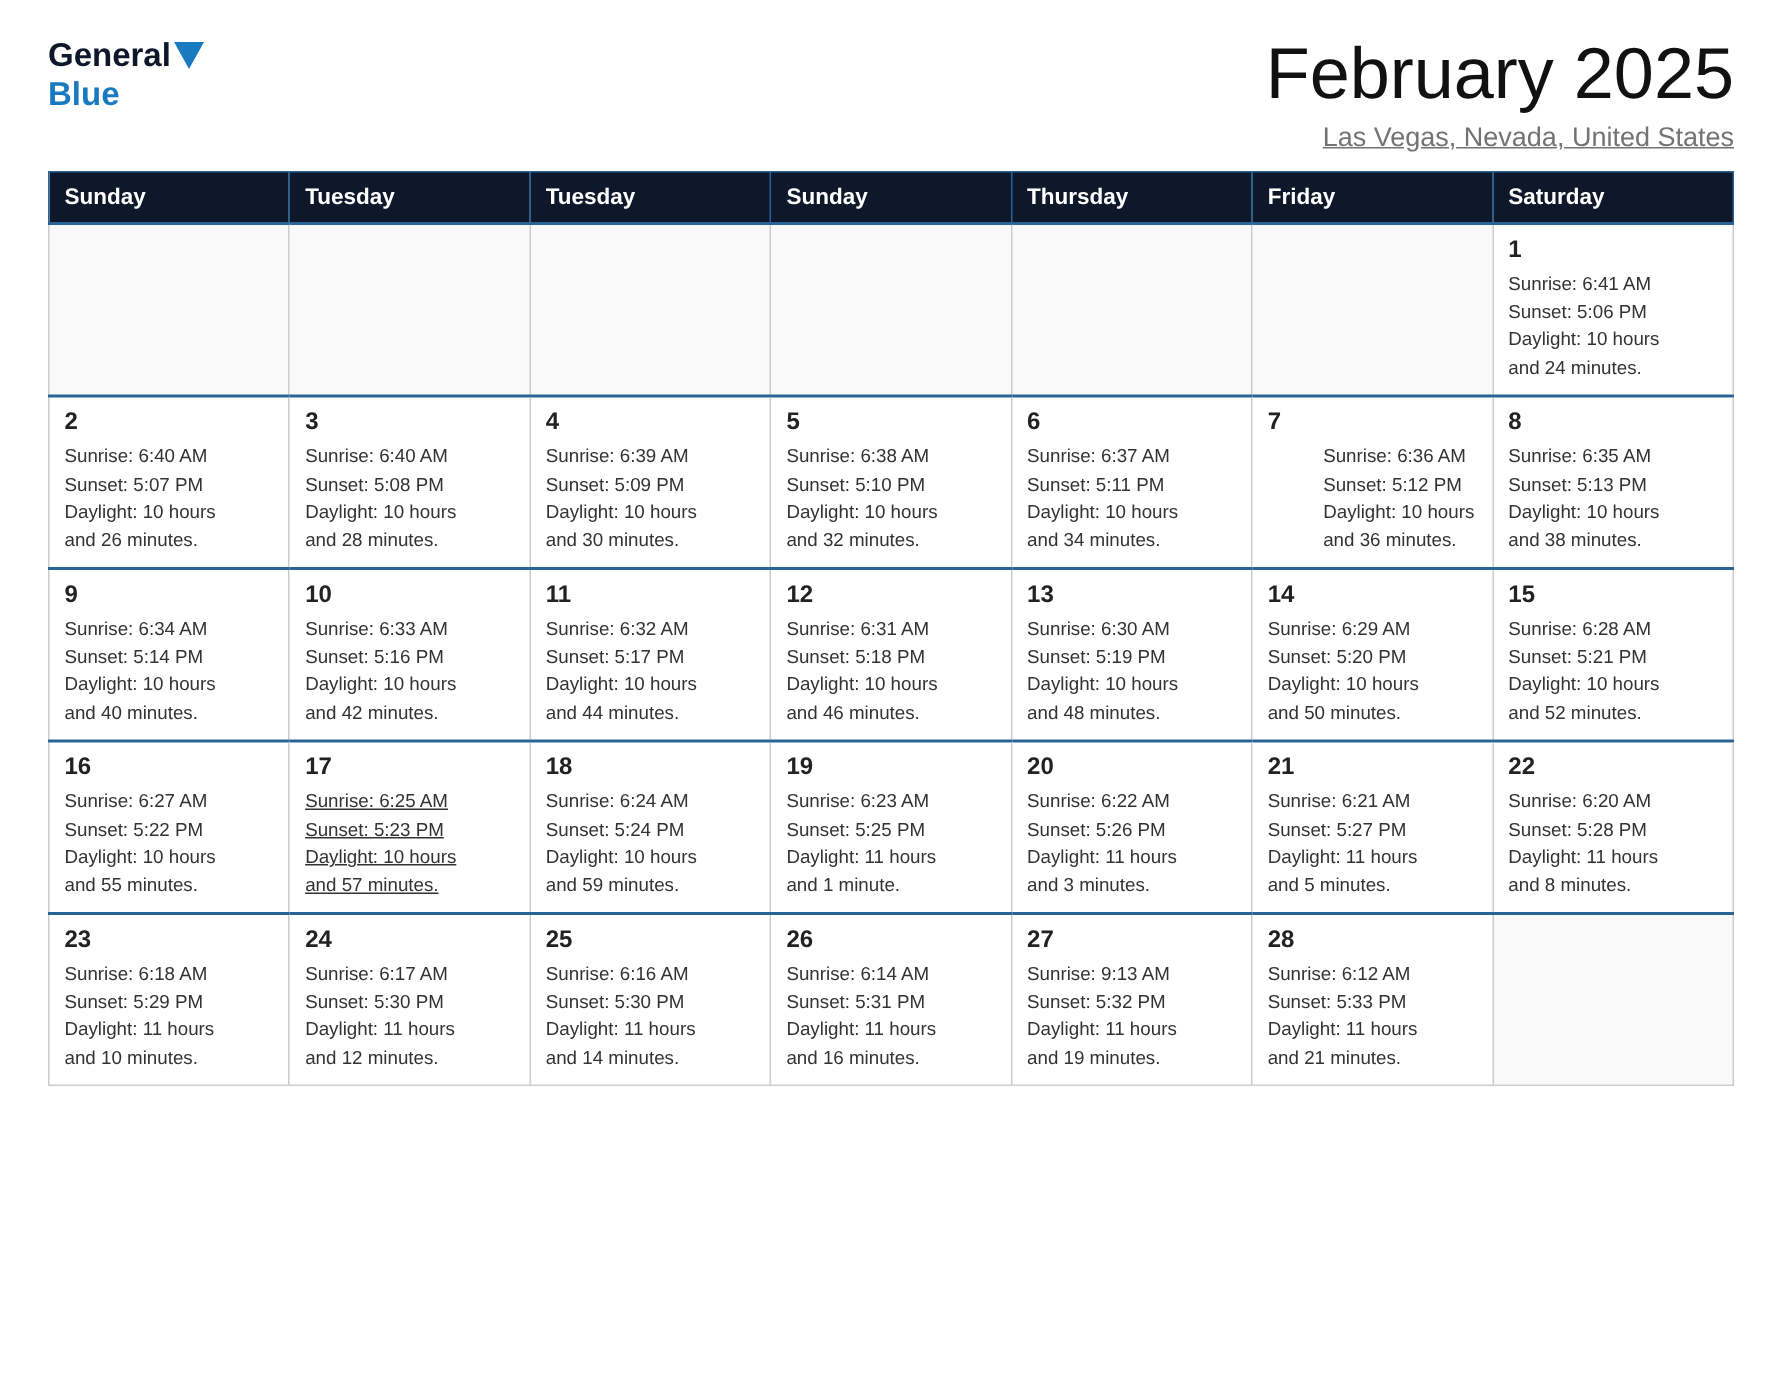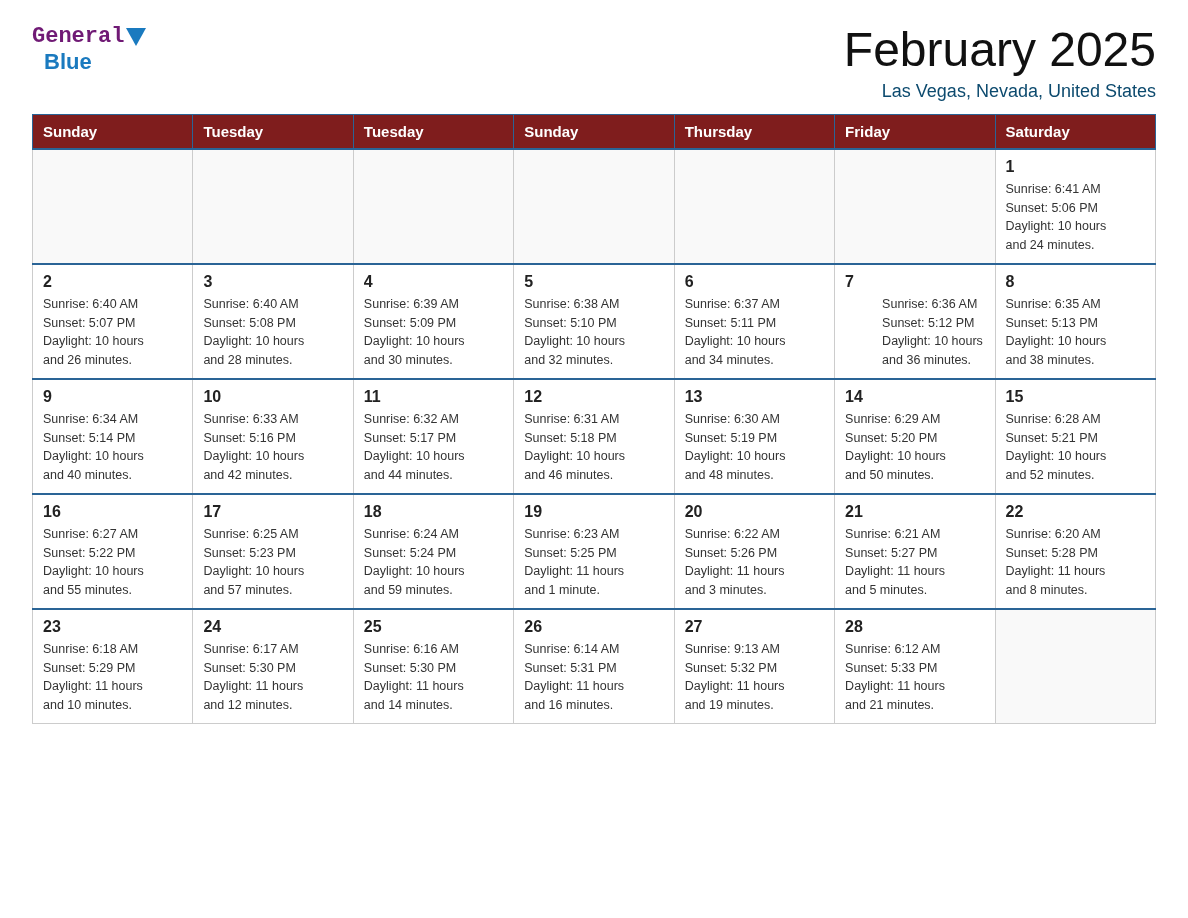--- a/index.html
+++ b/index.html
@@ -12,22 +12,21 @@
     }
     .header {
       display: flex;
       justify-content: space-between;
       align-items: flex-start;
       margin-bottom: 12px;
     }
     .logo-text-general {
       font-size: 22px;
       font-weight: bold;
-      color: #701a75;
-      font-family: Liberation Mono, monospace;
+      color: #0f172a;
     }
     .logo-text-blue {
       font-size: 22px;
       font-weight: bold;
       color: #1a7abf;
     }
     .logo-wrapper {
       display: flex;
       flex-direction: column;
     }
@@ -39,30 +38,31 @@
       text-align: right;
     }
     .month-title {
       font-size: 48px;
       font-weight: 400;
       color: #111;
       line-height: 1.1;
     }
     .location-title {
       font-size: 18px;
-      color: #0c4a6e;
+      color: #737373;
       margin-top: 4px;
+      text-decoration: underline;
     }
     .calendar {
       width: 100%;
       border-collapse: collapse;
       margin-top: 8px;
     }
     .calendar th {
-      background-color: #7f1d1d;
+      background-color: #0f172a;
       color: #fff;
       font-size: 15px;
       font-weight: 600;
       padding: 8px 10px;
       text-align: left;
       border: 1px solid #2a6496;
     }
     .calendar td {
       vertical-align: top;
       border: 1px solid #ccc;
@@ -95,21 +95,21 @@
 <body>
 
 <div class="header">
   <div class="logo-wrapper">
     <div class="logo-line1">
       <span class="logo-text-general">General</span>
       <svg width="20" height="20" viewBox="0 0 20 20" style="margin-left:2px;margin-top:2px;">
         <polygon points="0,0 20,0 10,18" fill="#1a7abf"></polygon>
       </svg>
     </div>
-    <span class="logo-text-blue" style="margin-left:12px;">Blue</span>
+    <span class="logo-text-blue" style="margin-left:0;">Blue</span>
   </div>
   <div class="title-block">
     <div class="month-title">February 2025</div>
     <div class="location-title">Las Vegas, Nevada, United States</div>
   </div>
 </div>
 
 <table class="calendar">
   <thead>
     <tr>
@@ -243,21 +243,21 @@
       <tr class="week-row">
         <td>
           <span class="day-num">16</span>
           <div class="day-info" style="white-space: pre-line;">Sunrise: 6:27 AM
 Sunset: 5:22 PM
 Daylight: 10 hours
 and 55 minutes.</div>
         </td>
         <td>
           <span class="day-num">17</span>
-          <div class="day-info" style="white-space: pre-line;">Sunrise: 6:25 AM
+          <div class="day-info" style="white-space: pre-line; text-decoration: underline;">Sunrise: 6:25 AM
 Sunset: 5:23 PM
 Daylight: 10 hours
 and 57 minutes.</div>
         </td>
         <td>
           <span class="day-num">18</span>
           <div class="day-info" style="white-space: pre-line;">Sunrise: 6:24 AM
 Sunset: 5:24 PM
 Daylight: 10 hours
 and 59 minutes.</div>

